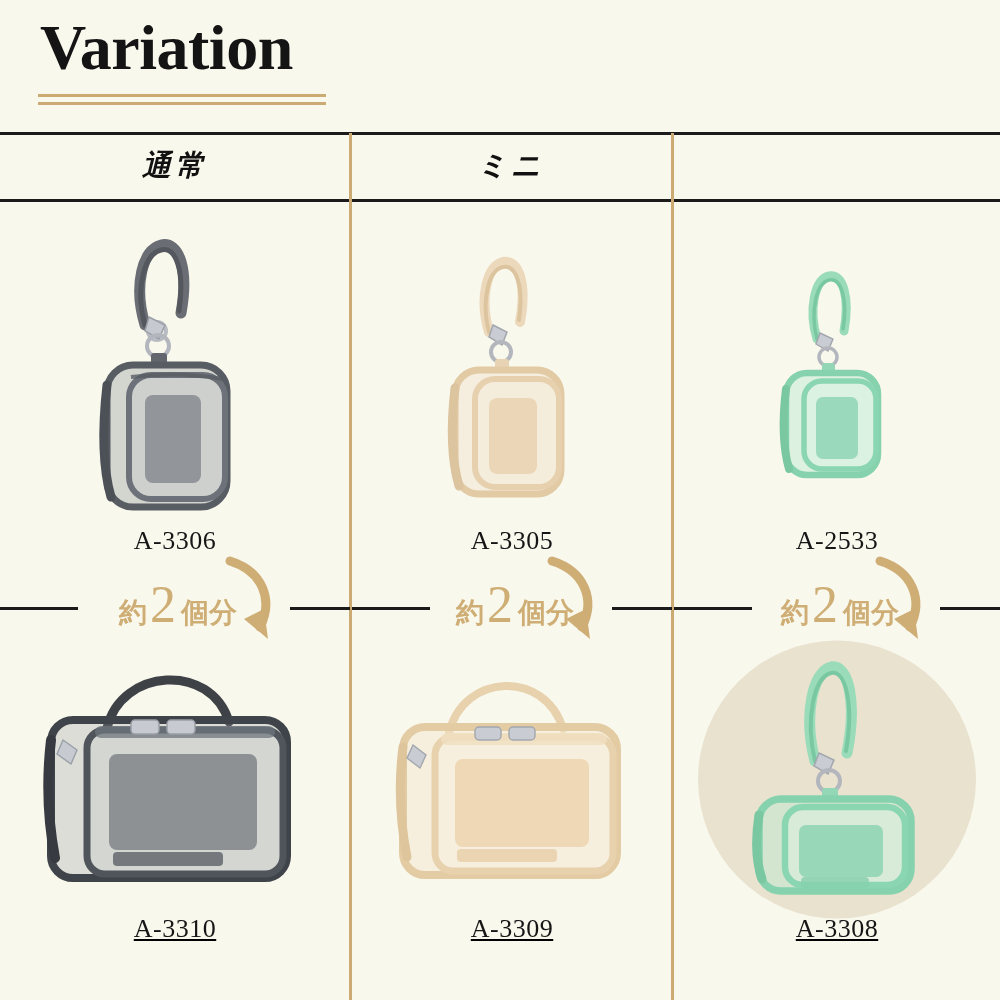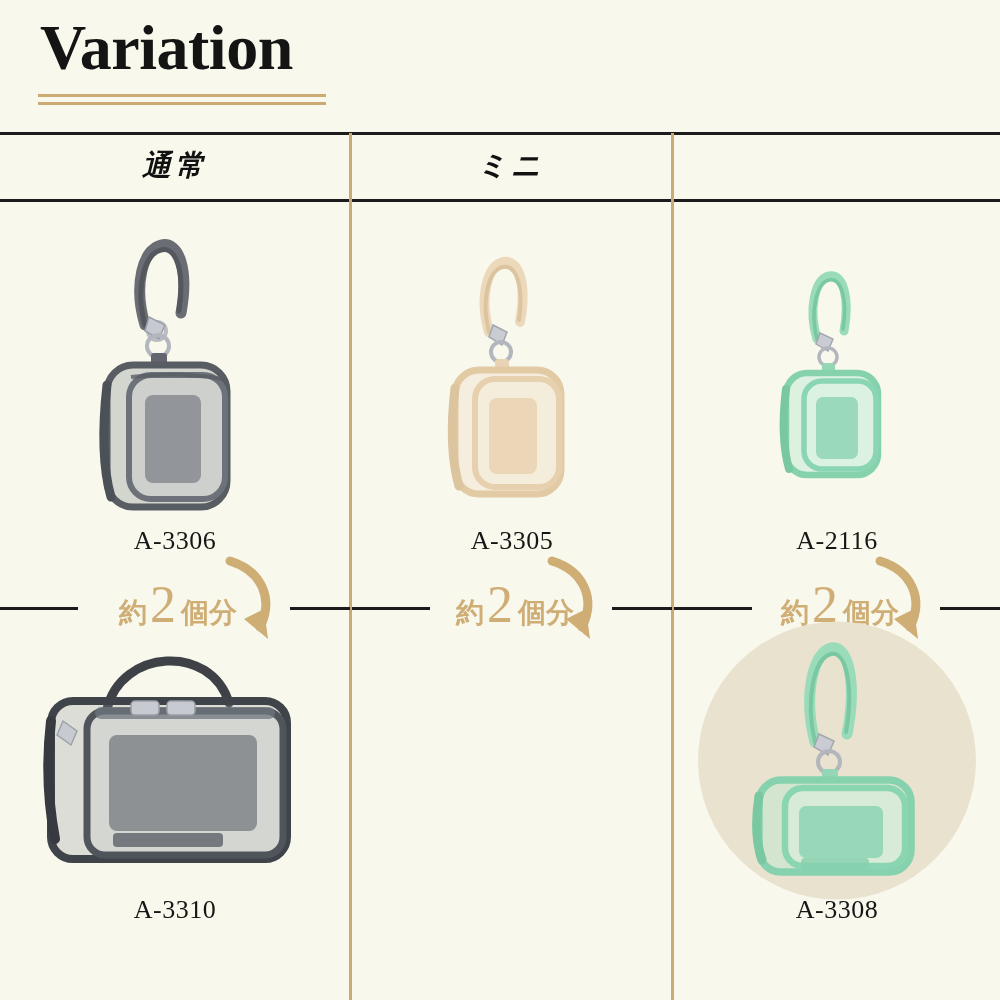--- a/index.html
+++ b/index.html
@@ -69,21 +69,21 @@
   .hc-2 { width: 322px; }
   .hc-3 { width: 328px; }
 
   
   .col { position: absolute; }
   .col-1 { left: 0;    width: 350px; }
   .col-2 { left: 352px; width: 320px; }
   .col-3 { left: 674px; width: 326px; }
 
   .row-top    { top: 200px; height: 370px; }
-  .row-bottom { top: 614px; height: 355px; }
+  .row-bottom { top: 633px; height: 355px; text-decoration: underline; }
 
   .prod-cell {
     position: relative;
     width: 100%; height: 100%;
     display: flex; flex-direction: column;
     align-items: center; justify-content: flex-end;
   }
   .prod-img-wrap {
     position: relative;
     flex: 1 1 auto;
@@ -239,21 +239,21 @@
             <rect x="50" y="120" width="13" height="12" rx="3" fill="#93d7b6"></rect>
             <rect x="14" y="130" width="92" height="102" rx="21" fill="#b8e8d0" opacity="0.42"></rect>
             <rect x="14" y="130" width="92" height="102" rx="21" fill="none" stroke="#86d2ae" stroke-width="6.5"></rect>
             <rect x="32" y="138" width="72" height="88" rx="18" fill="#d6f2e4" opacity="0.35"></rect>
             <rect x="32" y="138" width="72" height="88" rx="18" fill="none" stroke="#8ad5b2" stroke-width="5.5"></rect>
             <rect x="44" y="154" width="42" height="62" rx="7" fill="#7fceab" opacity="0.70"></rect>
             <path d="M14 146 q-6 48 3 80" fill="none" stroke="#79c8a2" stroke-width="8" stroke-linecap="round"></path>
           </g>
         </svg>
       </div>
-      <div class="prod-code">A-2116</div>
+      <div class="prod-code">A-2533</div>
     </div>
   </div>
 
   <div class="arrow-band ab-1">
     <div class="ab-line ab-line-l"></div>
     <div class="ab-mid">
       <div class="ab-text">
         <span class="ab-yaku">約</span>
         <span class="ab-num">2</span>
         <span class="ab-kobun">個分</span>
@@ -315,20 +315,43 @@
             <path d="M16 96 q-7 60 4 118" fill="none" stroke="#373b41" stroke-width="10" stroke-linecap="round"></path>
             <path d="M28 96 l14 10 -6 14 -14 -10 z" fill="#c7cad0" stroke="#9aa0a7" stroke-width="1.4"></path>
             <rect x="78" y="208" width="110" height="14" rx="4" fill="#555a61" opacity="0.75"></rect>
           </g>
         </svg>
       </div>
       <div class="prod-code">A-3310</div>
     </div>
   </div>
 
+  <div class="col col-2 row-bottom">
+    <div class="prod-cell">
+      <div class="prod-img-wrap">
+        <svg class="bag-svg" width="250" height="250" viewBox="0 0 250 250">
+          <g>
+            <path d="M62 84 C76 24 158 20 176 80" fill="none" stroke="#e8d2ae" stroke-width="8" stroke-linecap="round"></path>
+            <rect x="16" y="78" width="214" height="148" rx="22" fill="#f2e4cd" opacity="0.45"></rect>
+            <rect x="16" y="78" width="214" height="148" rx="22" fill="none" stroke="#e3cba4" stroke-width="8"></rect>
+            <rect x="48" y="88" width="178" height="134" rx="18" fill="#f8efdd" opacity="0.38"></rect>
+            <rect x="48" y="88" width="178" height="134" rx="18" fill="none" stroke="#e8d2ae" stroke-width="7"></rect>
+            <rect x="68" y="110" width="134" height="88" rx="8" fill="#eacfa5" opacity="0.72"></rect>
+            <rect x="54" y="84" width="166" height="12" rx="6" fill="#f0dfc1" opacity="0.85"></rect>
+            <rect x="88" y="78" width="26" height="13" rx="4" fill="#c9ccd2" stroke="#a2a7ae" stroke-width="1.4"></rect>
+            <rect x="122" y="78" width="26" height="13" rx="4" fill="#c9ccd2" stroke="#a2a7ae" stroke-width="1.4"></rect>
+            <path d="M16 98 q-7 54 4 110" fill="none" stroke="#dfc59c" stroke-width="9" stroke-linecap="round"></path>
+            <path d="M26 96 l13 10 -6 13 -13 -10 z" fill="#c9ccd2" stroke="#a2a7ae" stroke-width="1.4"></path>
+            <rect x="70" y="200" width="100" height="13" rx="4" fill="#e7cda6" opacity="0.8"></rect>
+          </g>
+        </svg>
+      </div>
+      <div class="prod-code">A-3309</div>
+    </div>
+  </div>
 
   <div class="col col-3 row-bottom">
     <div class="prod-cell">
       <div class="prod-img-wrap">
         <div class="halo"></div>
         <svg class="bag-svg" width="200" height="250" viewBox="0 0 200 250">
           <g>
             <path d="M78 112 C66 66 76 22 94 18 C112 15 120 54 110 104" fill="none" stroke="#9adcba" stroke-width="11" stroke-linecap="round"></path>
             <path d="M78 112 C68 70 77 28 94 24 C109 21 117 56 109 102" fill="none" stroke="#79c8a2" stroke-width="4" stroke-linecap="round"></path>
             <path d="M82 104 l15 7 -6 14 -14 -8 z" fill="#c9ccd2" stroke="#a2a7ae" stroke-width="1.5"></path>

